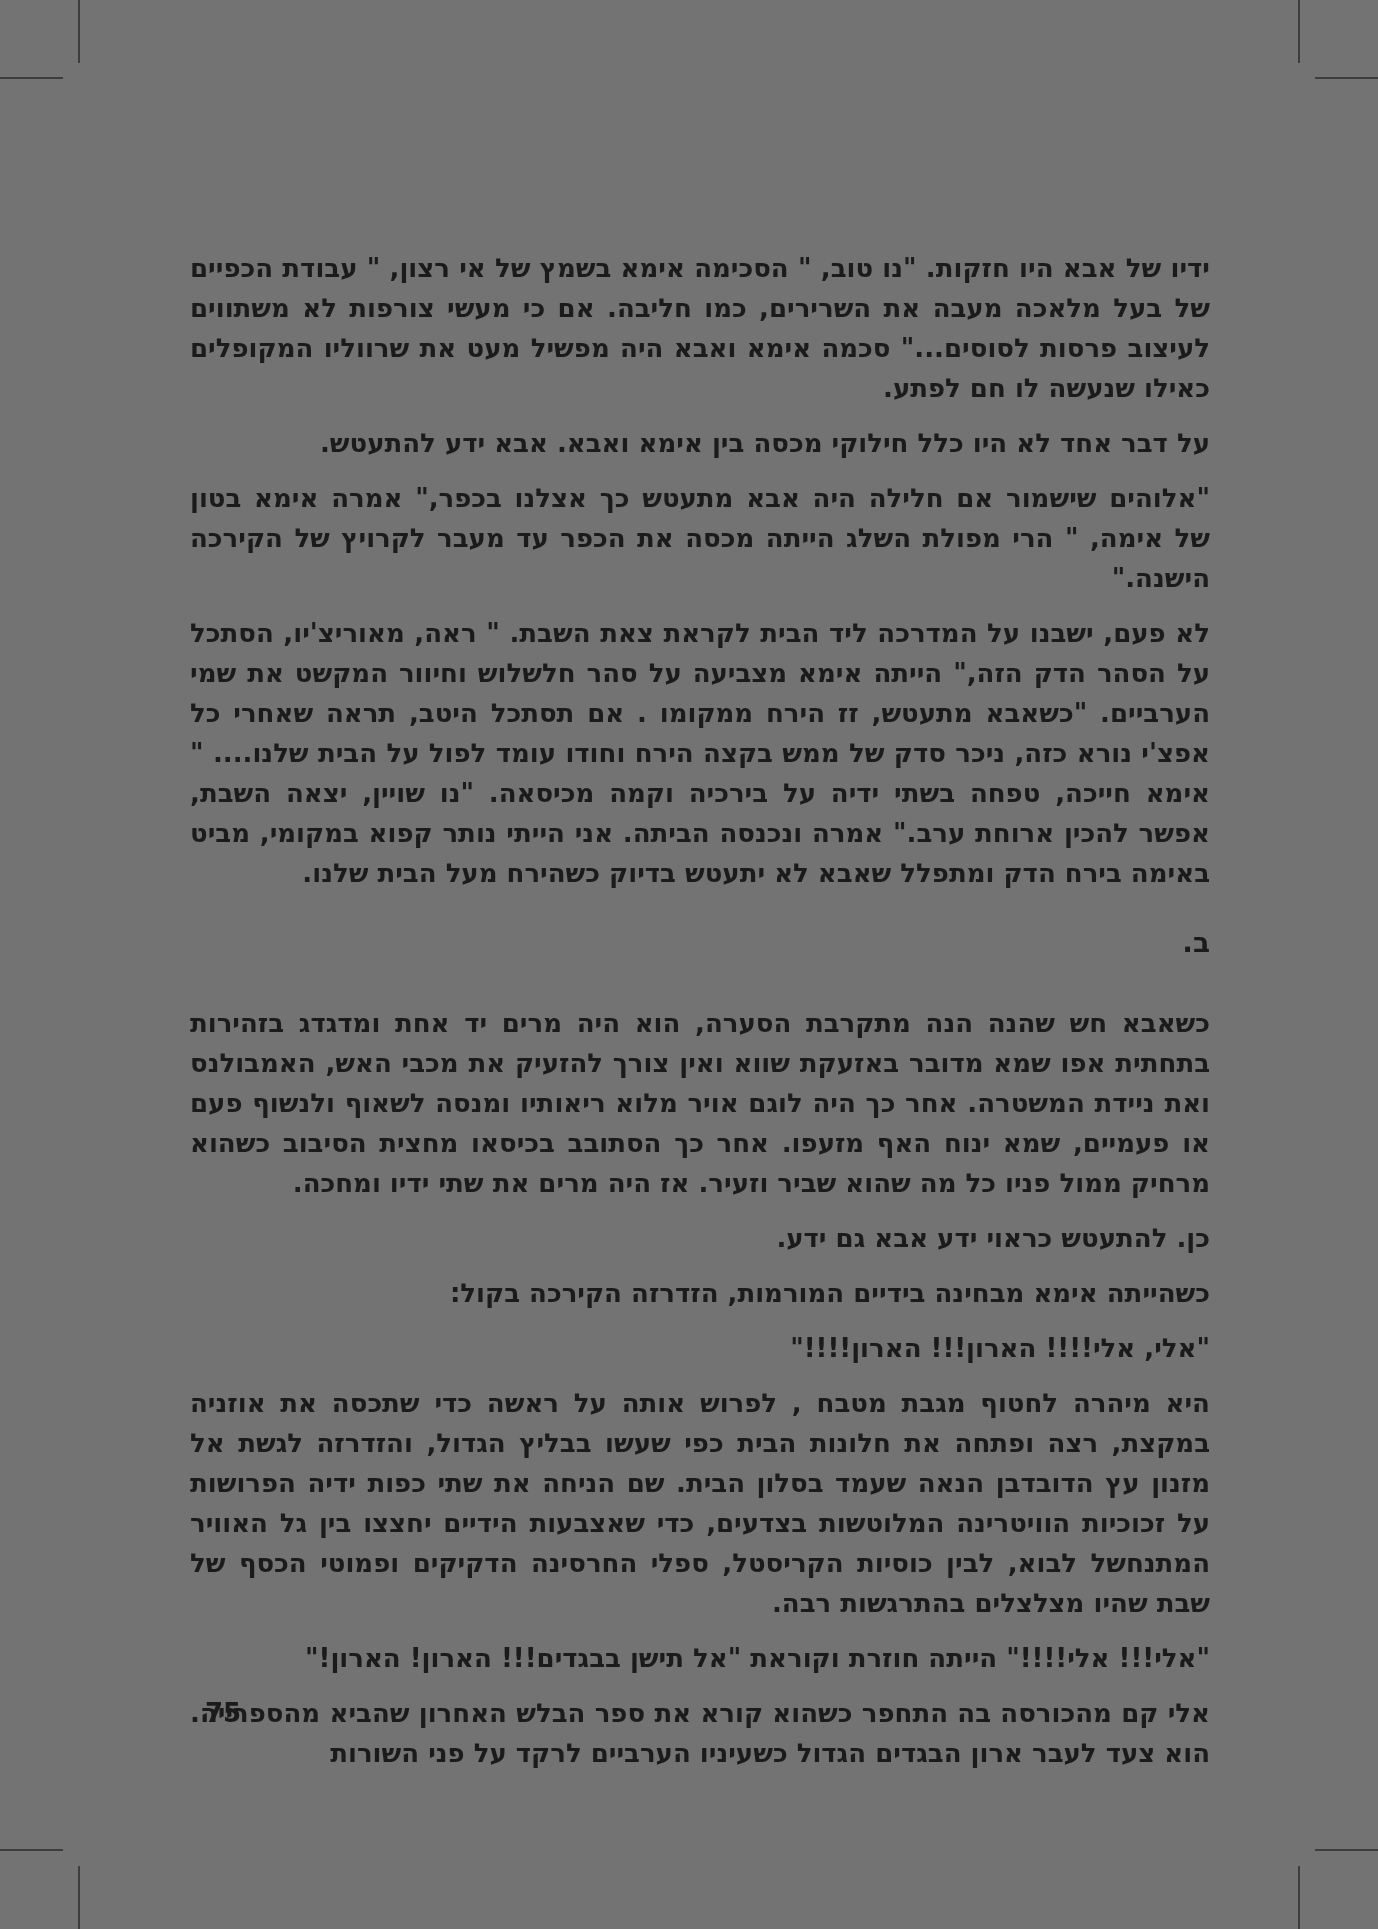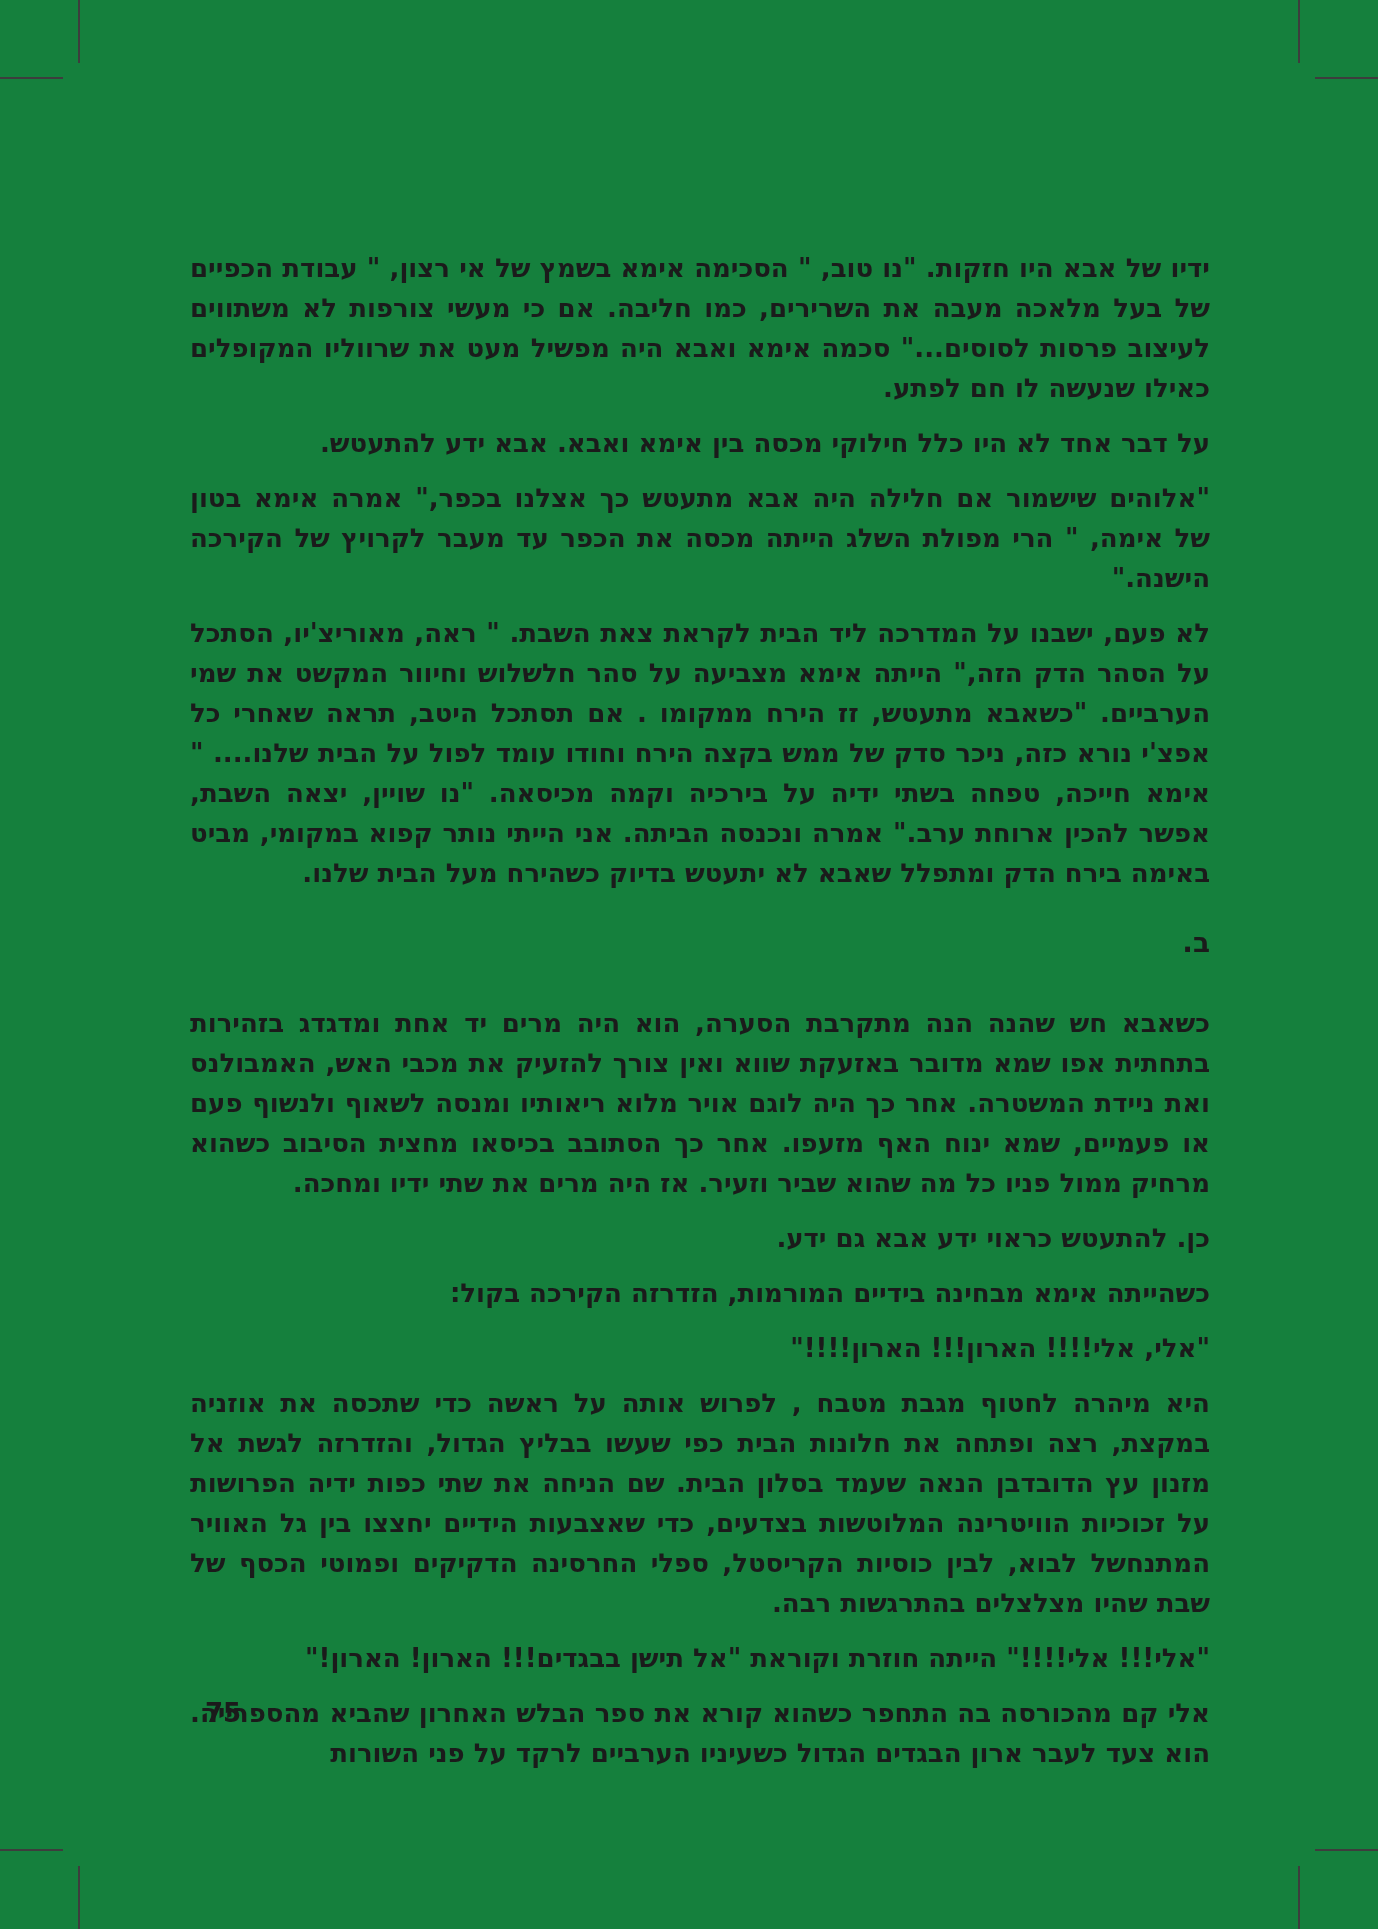--- a/index.html
+++ b/index.html
@@ -4,21 +4,21 @@
 <style>
   html, body {
     margin: 0;
     padding: 0;
     background: #ffffff;
   }
   .page {
     position: relative;
     width: 1378px;
     height: 1929px;
-    background: #15803d;
+    background: #737373;
     overflow: hidden;
     font-family: "DejaVu Sans", sans-serif;
   }
   
   .crop {
     position: absolute;
     background: #3d3d3d;
   }
   .crop.v { width: 2px; height: 63px; }
   .crop.h { width: 63px; height: 2px; }

